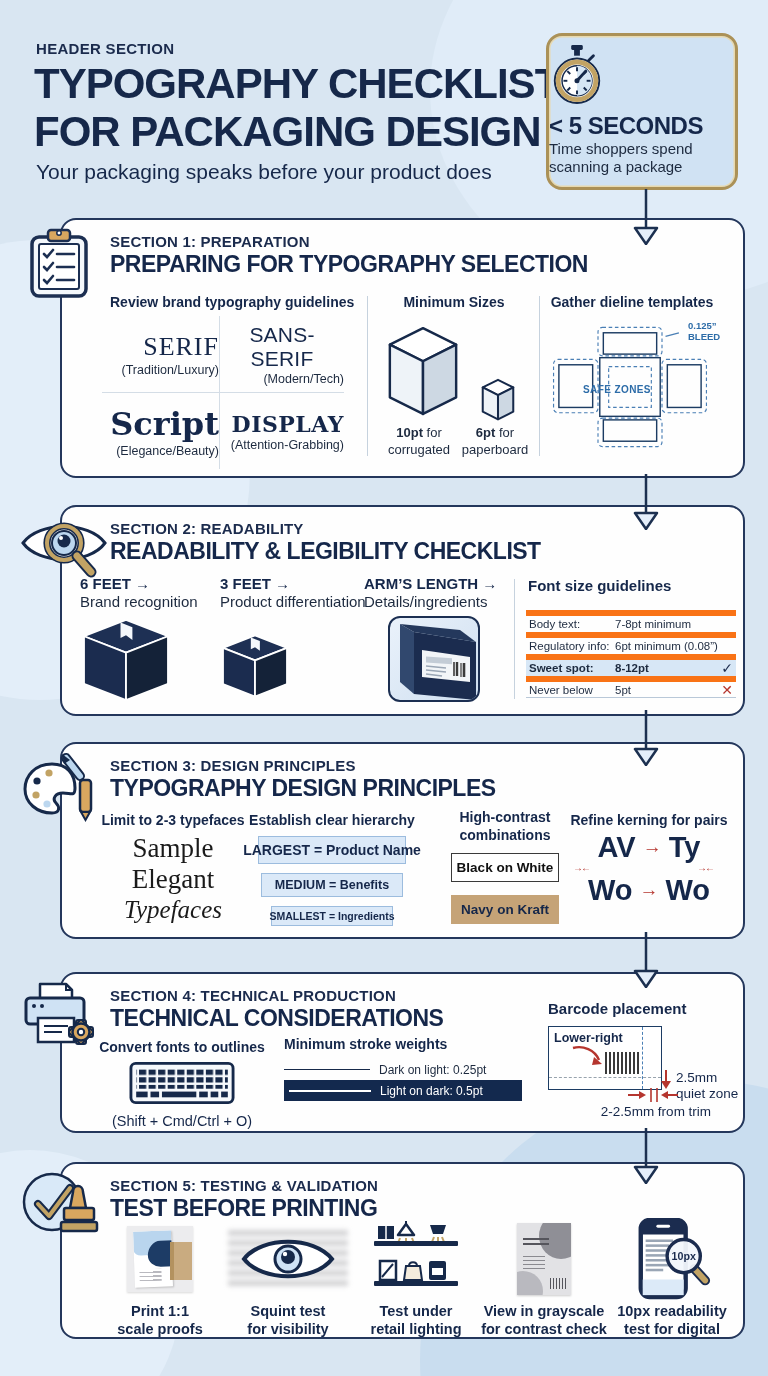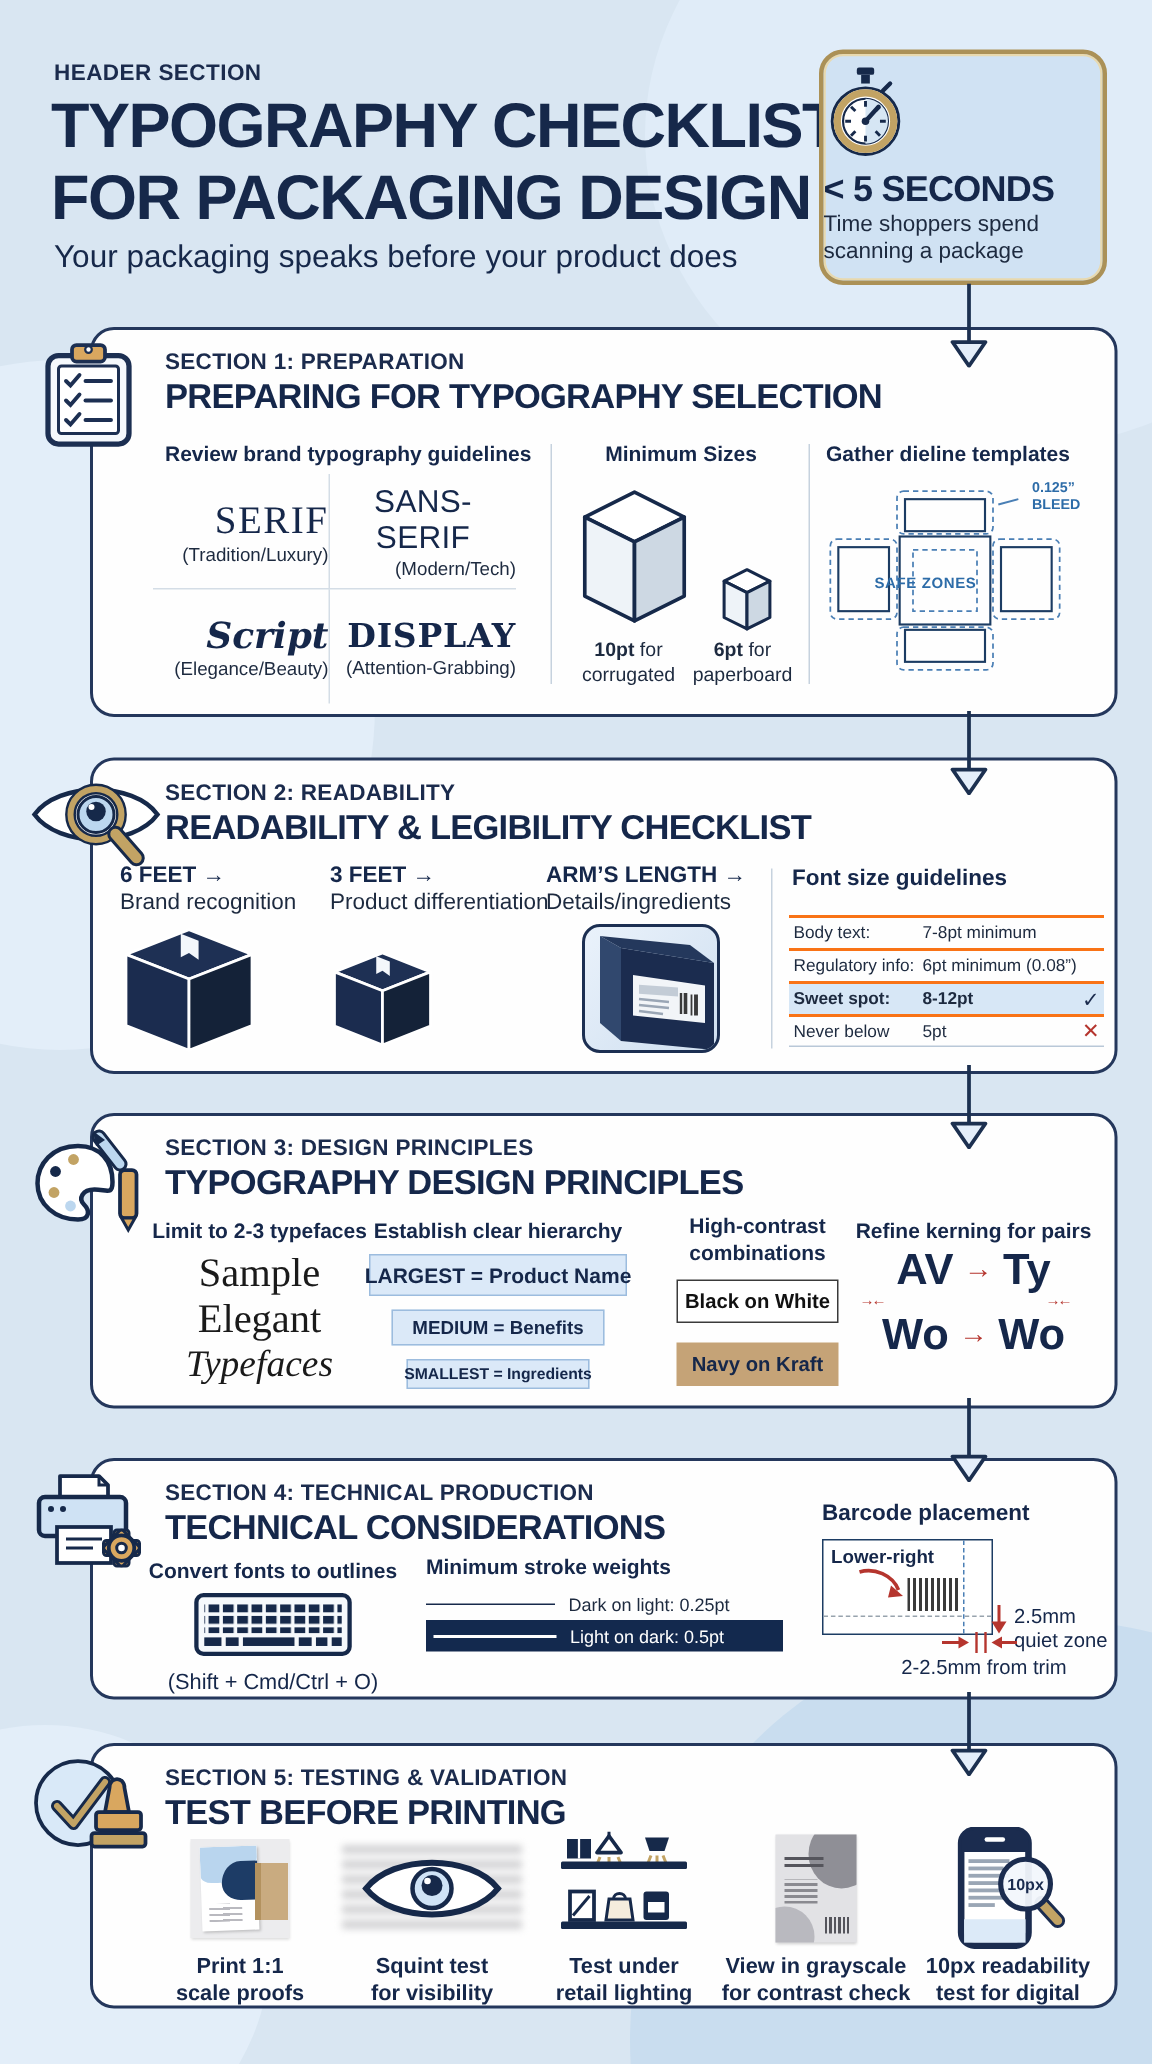--- a/index.html
+++ b/index.html
@@ -35,48 +35,48 @@
   .colh{font-size:14px;font-weight:700;color:#15274a;white-space:nowrap}
   .vdiv{position:absolute;width:1px;background:#c6d2de}
   
   .quads{position:absolute;left:40px;top:96px;display:grid;grid-template-columns:118px 124px}
   .quad{height:76px;display:flex;flex-direction:column;align-items:flex-end;justify-content:center;text-align:center}
   .quad:nth-child(1),.quad:nth-child(3){border-right:1px solid #d4dde6}
   .quad:nth-child(1),.quad:nth-child(2){border-bottom:1px solid #d4dde6}
   .qdesc{font-size:12.5px;color:#1d2a3f;margin-top:1px;white-space:nowrap}
   .qn-serif{font-family:"Liberation Serif",serif;font-size:26px;letter-spacing:1px}
   .qn-sans{font-size:21px;letter-spacing:.2px}
-  .qn-script{font-family:"DejaVu Serif",serif;font-style:italic;font-weight:700;font-size:24px}
+  .qn-script{font-family:"DejaVu Serif",serif;font-weight:700;font-size:32px}
   .qn-display{font-family:"DejaVu Serif",serif;font-weight:900;font-size:22px;letter-spacing:.5px}
   .szlab{position:absolute;text-align:center;font-size:13px;line-height:17px;color:#1d2a3f;white-space:nowrap}
   .dl-safe{position:absolute;font-size:10px;font-weight:700;color:#2d6ca8;letter-spacing:.4px;white-space:nowrap}
   .dl-bleed{position:absolute;font-size:9.5px;font-weight:700;color:#2d6ca8;line-height:11px}
   
   .dist{position:absolute;text-align:left}
   .dlabel{font-size:15px;font-weight:800;white-space:nowrap}
   .ddesc{font-size:15px;color:#1d2a3f;margin-top:1px;white-space:nowrap}
   .fs-head{position:absolute;left:466px;top:70px;font-size:14px;font-weight:700}
   .fs-table{position:absolute;left:464px;top:103px;width:210px;font-size:11.5px;color:#1d2a3f}
-  .fs-row{display:flex;align-items:center;height:22px;border-top:2px solid #f97316;padding:0 3px;box-sizing:border-box}
+  .fs-row{display:flex;align-items:center;height:22px;border-top:6px solid #f97316;padding:0 3px;box-sizing:border-box}
   .fs-row:last-child{border-bottom:1px solid #b9c8d8}
   .fs-row.hl{background:#d7e7f6;font-weight:700}
   .fs-label{min-width:82px;padding-right:4px;white-space:nowrap}
   .fs-val{flex:1;white-space:nowrap}
   .fs-mark{width:18px;text-align:right;font-size:14px;font-weight:800}
   .mk-check{color:#1b2b4d}
   .mk-cross{color:#b5352e}
   .pkg{width:92px;height:86px;border:2.5px solid #1c2f52;border-radius:12px;margin:6px auto 0;
        background:linear-gradient(135deg,#eaf2fb,#cfdff0);position:relative;overflow:hidden;box-sizing:border-box}
   
   .ts{font-family:"Liberation Serif",serif;color:#1a1a1a}
   .ts1,.ts2{font-size:27px;line-height:31px}
   .ts3{font-size:25px;line-height:30px;font-style:italic}
   .hb{margin:0 auto;background:#dbe9f8;border:1.5px solid #9cbcde;color:#15274a;font-weight:800;
       display:flex;align-items:center;justify-content:center;box-sizing:border-box;white-space:nowrap}
-  .hb1{width:172px;height:28px;font-size:14px;margin-top:8px}
+  .hb1{width:148px;height:28px;font-size:14px;margin-top:8px}
   .hb2{width:142px;height:24px;font-size:12.5px;margin-top:9px}
   .hb3{width:122px;height:20px;font-size:10.5px;margin-top:9px}
   .cb{margin:0 auto;font-weight:800;display:flex;align-items:center;justify-content:center;
       box-sizing:border-box;white-space:nowrap;width:108px;height:29px;font-size:13.5px}
   .cb1{background:#fff;border:1.5px solid #3a3a3a;color:#111;margin-top:9px}
   .cb2{background:#c5a377;color:#15274a;margin-top:13px}
   .kpair{font-size:29px;font-weight:800;color:#15274a;line-height:30px;white-space:nowrap}
   .karr{font-size:19px;color:#b5352e;font-weight:700;margin:0 7px;vertical-align:4px}
   .kmarks{display:flex;justify-content:space-between;padding:0 26px 0 14px;height:13px;
           font-size:10px;color:#b5352e;font-weight:700;letter-spacing:-2px}

